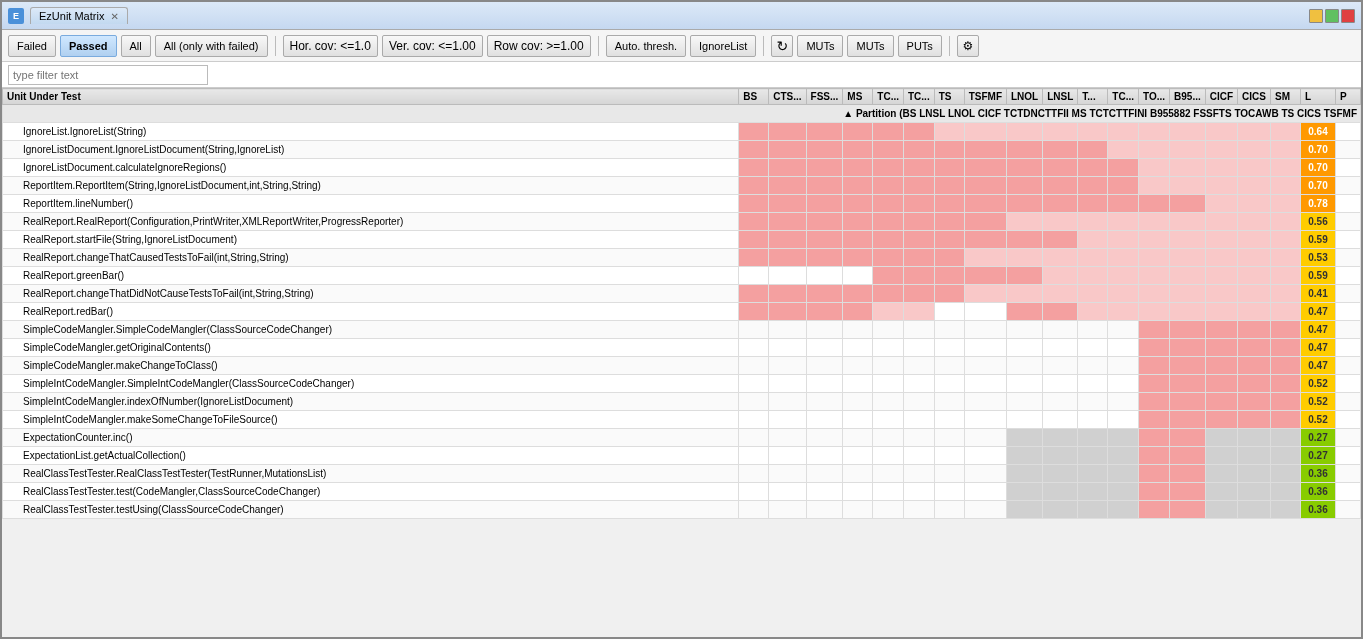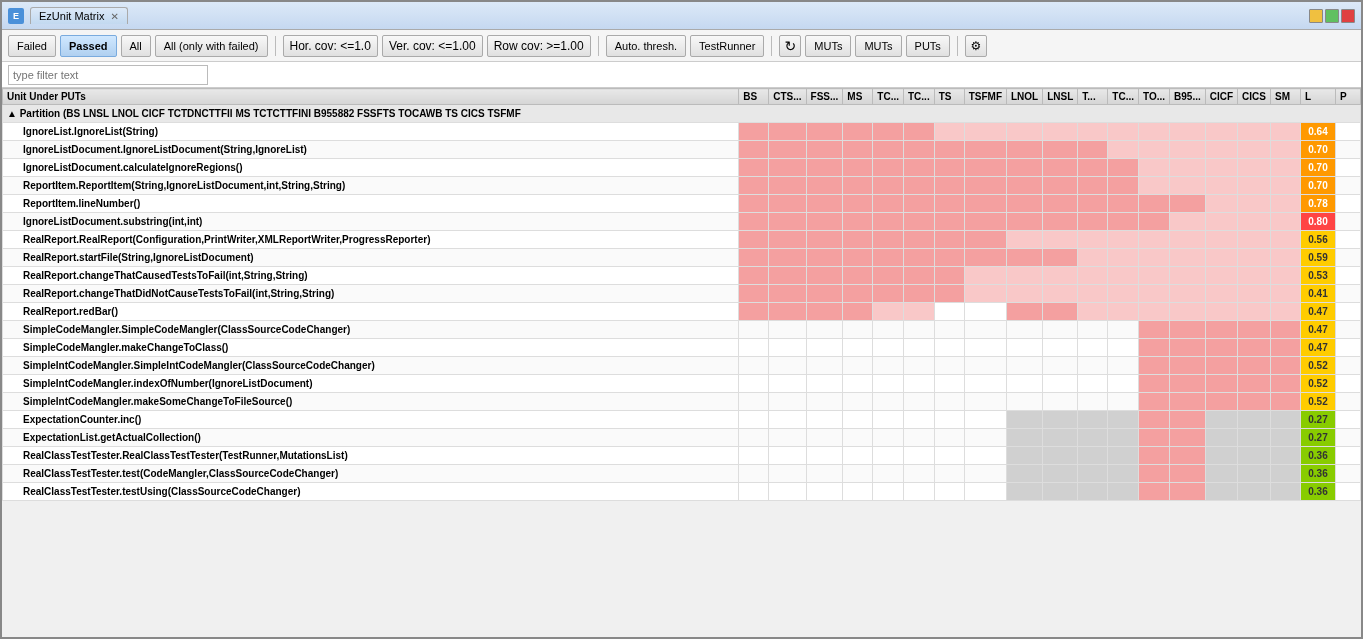--- a/index.html
+++ b/index.html
@@ -32,22 +32,22 @@
     .col-bs, .col-cts, .col-fss, .col-ms, .col-tc1, .col-tc2, .col-ts, .col-tsfmf, .col-lnol, .col-lnsl, .col-t, .col-tc3, .col-to, .col-b95, .col-cicf, .col-cics, .col-sm, .col-l, .col-p { width: 30px; min-width: 25px; text-align: center; }
     .col-l { width: 35px; }
     .col-p { width: 20px; }
     
     .data-row td { border: 1px solid #ddd; padding: 1px 3px; font-size: 10px; white-space: nowrap; height: 18px; }
     .data-row:nth-child(odd) { background: #fafafa; }
     .data-row:nth-child(even) { background: white; }
     
     .partition-row td { background: #e8e8e8; font-weight: bold; font-size: 10px; }
     
-    .cell-unit { min-width: 560px; padding-left: 20px !important; font-weight: bold; }
-    .cell-partition { padding-left: 4px !important; }
+    .cell-unit { min-width: 560px; padding-left: 20px !important; }
+    .cell-partition { padding-left: 4px !important; text-align: right; }
     
     .cell-pink { background: #f4a0a0 !important; }
     .cell-light-pink { background: #f9c8c8 !important; }
     .cell-gray { background: #d0d0d0 !important; }
     
     .score-cell { text-align: center; font-weight: bold; font-size: 10px; }
     .score-red { background: #ff4444 !important; color: white; }
     .score-orange { background: #ff9900 !important; color: white; }
     .score-yellow { background: #ffcc00 !important; color: #333; }
     .score-green { background: #88cc00 !important; color: #333; }
@@ -84,40 +84,40 @@
     <button class="btn">Failed</button>
     <button class="btn active">Passed</button>
     <button class="btn">All</button>
     <button class="btn">All (only with failed)</button>
     <div class="btn-separator"></div>
     <button class="cov-btn">Hor. cov: &lt;=1.0</button>
     <button class="cov-btn">Ver. cov: &lt;=1.00</button>
     <button class="cov-btn">Row cov: &gt;=1.00</button>
     <div class="btn-separator"></div>
     <button class="btn">Auto. thresh.</button>
-    <button class="btn">TestRunner</button>
+    <button class="btn">IgnoreList</button>
     <div class="btn-separator"></div>
     <button class="btn-icon" style="font-size:14px;">↻</button>
     <button class="btn">MUTs</button>
     <button class="btn">MUTs</button>
     <button class="btn">PUTs</button>
     <div class="btn-separator"></div>
     <button class="btn-icon">⚙</button>
   </div>
 
   <div class="filter-bar">
     <input class="filter-input" type="text" placeholder="type filter text" style="">
   </div>
 
   <div class="content">
     <div class="main-table-container">
       <table>
         <thead>
           <tr class="header-row">
-            <th class="col-unit">Unit Under PUTs</th>
+            <th class="col-unit">Unit Under Test</th>
             <th class="col-bs">BS</th>
             <th class="col-cts">CTS...</th>
             <th class="col-fss">FSS...</th>
             <th class="col-ms">MS</th>
             <th class="col-tc1">TC...</th>
             <th class="col-tc2">TC...</th>
             <th class="col-ts">TS</th>
             <th class="col-tsfmf">TSFMF</th>
             <th class="col-lnol">LNOL</th>
             <th class="col-lnsl">LNSL</th>
@@ -240,42 +240,20 @@
               <td class="cell-pink" style="text-align: center;"></td>
               <td class="cell-pink" style="text-align: center;"></td>
               <td class="cell-pink" style="text-align: center;"></td>
               <td class="cell-light-pink" style="text-align: center;"></td>
               <td class="cell-light-pink" style="text-align: center;"></td>
               <td class="cell-light-pink" style="text-align: center;"></td>
               <td class="score-cell score-orange">0.78</td>
               <td></td>
             </tr>
             <tr class="data-row">
-              <td class="cell-unit">    IgnoreListDocument.substring(int,int)</td>
-              <td class="cell-pink" style="text-align: center;"></td>
-              <td class="cell-pink" style="text-align: center;"></td>
-              <td class="cell-pink" style="text-align: center;"></td>
-              <td class="cell-pink" style="text-align: center;"></td>
-              <td class="cell-pink" style="text-align: center;"></td>
-              <td class="cell-pink" style="text-align: center;"></td>
-              <td class="cell-pink" style="text-align: center;"></td>
-              <td class="cell-pink" style="text-align: center;"></td>
-              <td class="cell-pink" style="text-align: center;"></td>
-              <td class="cell-pink" style="text-align: center;"></td>
-              <td class="cell-pink" style="text-align: center;"></td>
-              <td class="cell-pink" style="text-align: center;"></td>
-              <td class="cell-pink" style="text-align: center;"></td>
-              <td class="cell-light-pink" style="text-align: center;"></td>
-              <td class="cell-light-pink" style="text-align: center;"></td>
-              <td class="cell-light-pink" style="text-align: center;"></td>
-              <td class="cell-light-pink" style="text-align: center;"></td>
-              <td class="score-cell score-red">0.80</td>
-              <td></td>
-            </tr>
-            <tr class="data-row">
               <td class="cell-unit">    RealReport.RealReport(Configuration,PrintWriter,XMLReportWriter,ProgressReporter)</td>
               <td class="cell-pink" style="text-align: center;"></td>
               <td class="cell-pink" style="text-align: center;"></td>
               <td class="cell-pink" style="text-align: center;"></td>
               <td class="cell-pink" style="text-align: center;"></td>
               <td class="cell-pink" style="text-align: center;"></td>
               <td class="cell-pink" style="text-align: center;"></td>
               <td class="cell-pink" style="text-align: center;"></td>
               <td class="cell-pink" style="text-align: center;"></td>
               <td class="cell-light-pink" style="text-align: center;"></td>
@@ -328,20 +306,42 @@
               <td class="cell-light-pink" style="text-align: center;"></td>
               <td class="cell-light-pink" style="text-align: center;"></td>
               <td class="cell-light-pink" style="text-align: center;"></td>
               <td class="cell-light-pink" style="text-align: center;"></td>
               <td class="cell-light-pink" style="text-align: center;"></td>
               <td class="cell-light-pink" style="text-align: center;"></td>
               <td class="score-cell score-yellow">0.53</td>
               <td></td>
             </tr>
             <tr class="data-row">
+              <td class="cell-unit">    RealReport.greenBar()</td>
+              <td style="text-align: center;"></td>
+              <td style="text-align: center;"></td>
+              <td style="text-align: center;"></td>
+              <td style="text-align: center;"></td>
+              <td class="cell-pink" style="text-align: center;"></td>
+              <td class="cell-pink" style="text-align: center;"></td>
+              <td class="cell-pink" style="text-align: center;"></td>
+              <td class="cell-pink" style="text-align: center;"></td>
+              <td class="cell-pink" style="text-align: center;"></td>
+              <td class="cell-light-pink" style="text-align: center;"></td>
+              <td class="cell-light-pink" style="text-align: center;"></td>
+              <td class="cell-light-pink" style="text-align: center;"></td>
+              <td class="cell-light-pink" style="text-align: center;"></td>
+              <td class="cell-light-pink" style="text-align: center;"></td>
+              <td class="cell-light-pink" style="text-align: center;"></td>
+              <td class="cell-light-pink" style="text-align: center;"></td>
+              <td class="cell-light-pink" style="text-align: center;"></td>
+              <td class="score-cell score-yellow">0.59</td>
+              <td></td>
+            </tr>
+            <tr class="data-row">
               <td class="cell-unit">    RealReport.changeThatDidNotCauseTestsToFail(int,String,String)</td>
               <td class="cell-pink" style="text-align: center;"></td>
               <td class="cell-pink" style="text-align: center;"></td>
               <td class="cell-pink" style="text-align: center;"></td>
               <td class="cell-pink" style="text-align: center;"></td>
               <td class="cell-pink" style="text-align: center;"></td>
               <td class="cell-pink" style="text-align: center;"></td>
               <td class="cell-pink" style="text-align: center;"></td>
               <td class="cell-light-pink" style="text-align: center;"></td>
               <td class="cell-light-pink" style="text-align: center;"></td>
@@ -373,20 +373,42 @@
               <td class="cell-light-pink" style="text-align: center;"></td>
               <td class="cell-light-pink" style="text-align: center;"></td>
               <td class="cell-light-pink" style="text-align: center;"></td>
               <td class="cell-light-pink" style="text-align: center;"></td>
               <td class="cell-light-pink" style="text-align: center;"></td>
               <td class="score-cell score-yellow">0.47</td>
               <td></td>
             </tr>
             <tr class="data-row">
               <td class="cell-unit">    SimpleCodeMangler.SimpleCodeMangler(ClassSourceCodeChanger)</td>
+              <td style="text-align: center;"></td>
+              <td style="text-align: center;"></td>
+              <td style="text-align: center;"></td>
+              <td style="text-align: center;"></td>
+              <td style="text-align: center;"></td>
+              <td style="text-align: center;"></td>
+              <td style="text-align: center;"></td>
+              <td style="text-align: center;"></td>
+              <td style="text-align: center;"></td>
+              <td style="text-align: center;"></td>
+              <td style="text-align: center;"></td>
+              <td style="text-align: center;"></td>
+              <td class="cell-pink" style="text-align: center;"></td>
+              <td class="cell-pink" style="text-align: center;"></td>
+              <td class="cell-pink" style="text-align: center;"></td>
+              <td class="cell-pink" style="text-align: center;"></td>
+              <td class="cell-pink" style="text-align: center;"></td>
+              <td class="score-cell score-yellow">0.47</td>
+              <td></td>
+            </tr>
+            <tr class="data-row">
+              <td class="cell-unit">    SimpleCodeMangler.getOriginalContents()</td>
               <td style="text-align: center;"></td>
               <td style="text-align: center;"></td>
               <td style="text-align: center;"></td>
               <td style="text-align: center;"></td>
               <td style="text-align: center;"></td>
               <td style="text-align: center;"></td>
               <td style="text-align: center;"></td>
               <td style="text-align: center;"></td>
               <td style="text-align: center;"></td>
               <td style="text-align: center;"></td>

